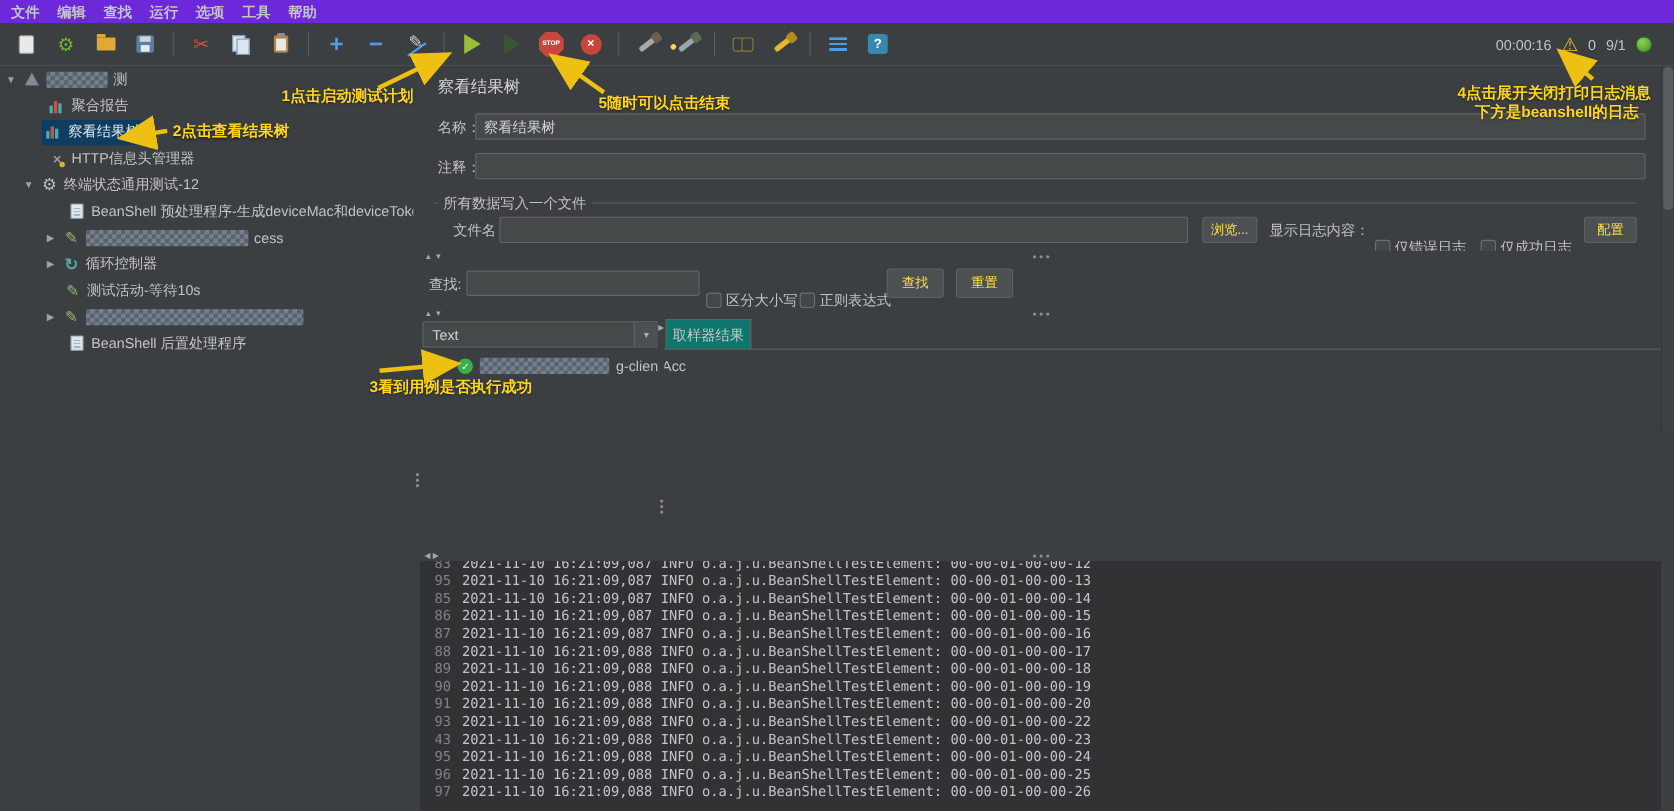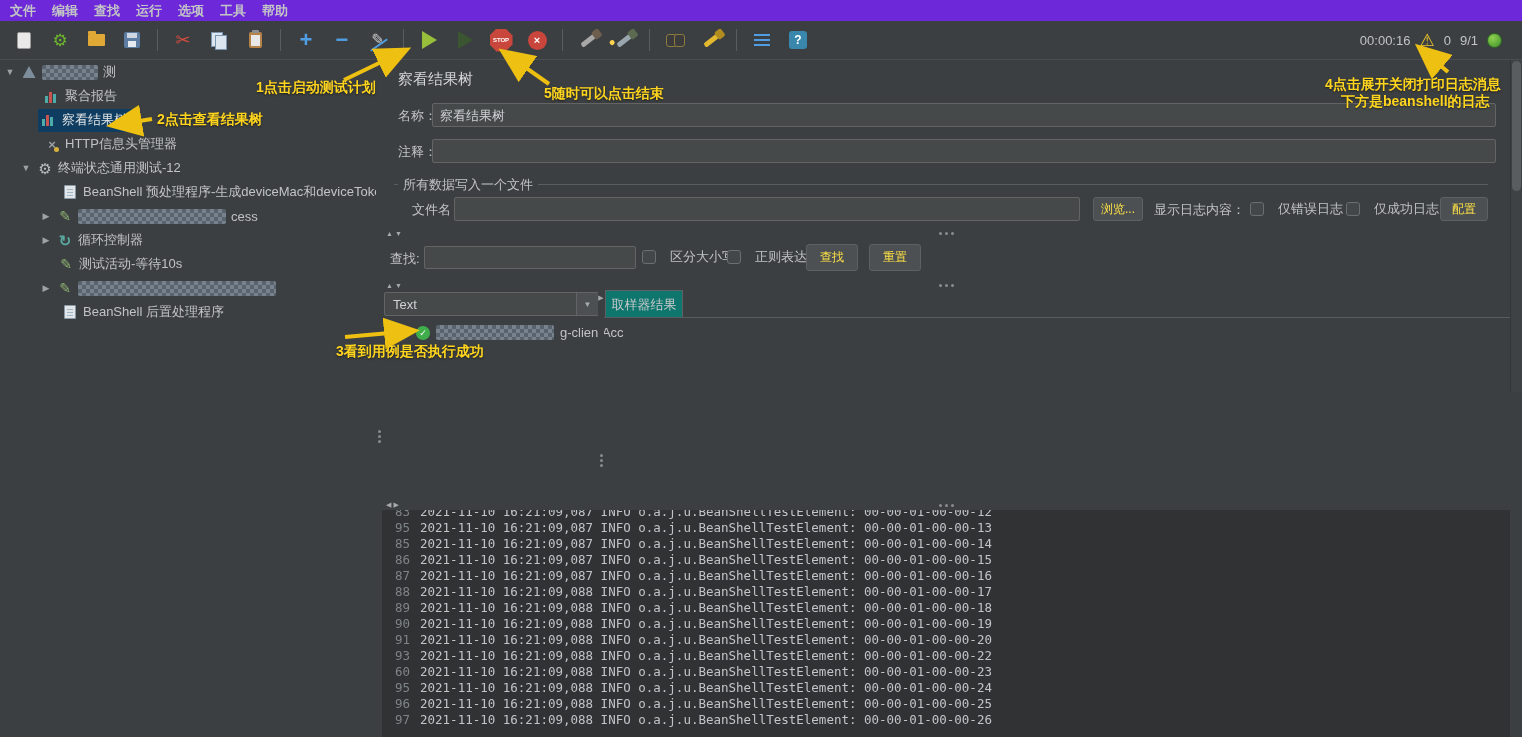--- a/index.html
+++ b/index.html
@@ -84,21 +84,21 @@
   .split-arrows{position:absolute;left:4px;top:0;height:100%;display:flex;align-items:center;gap:2px;font-size:7px;color:#a5a9ac;}
   .dots{display:flex;gap:3px;}
   .dots i{width:3px;height:3px;background:#8a8d8f;border-radius:50%;}
 
   
   .main{position:absolute;left:382px;top:60px;width:1128px;height:677px;background:#3c3f41;}
   .main-title{position:absolute;left:16px;top:10px;font-size:15px;color:#d4d6d8;}
   .lbl{position:absolute;color:#c1c3c5;}
   .fld{position:absolute;background:#45494a;border:1px solid #646464;border-radius:2px;color:#d0d2d4;padding:3px 7px;white-space:nowrap;overflow:hidden;}
   .btn{position:absolute;background:#4c5052;border:1px solid #5e6162;border-radius:3px;color:#fde047;display:flex;align-items:center;justify-content:center;font-size:12px;cursor:default;}
-  .cb{position:absolute;display:flex;align-items:center;gap:14px;color:#c1c3c5;}
+  .cb{position:absolute;display:flex;align-items:center;gap:4px;color:#c1c3c5;margin-top:16px;}
   .cb .box{width:14px;height:14px;background:#43474a;border:1px solid #6b6f72;border-radius:3px;flex:0 0 auto;}
   .group-line{position:absolute;left:12px;top:124px;width:1094px;border-top:1px solid #5a5d5f;}
   .group-title{position:absolute;left:16px;top:116px;background:#3c3f41;padding:0 5px;z-index:1;color:#c1c3c5;}
   .combo{position:absolute;background:#45494a;border:1px solid #646464;border-radius:2px;display:flex;align-items:center;color:#d0d2d4;}
   .combo .val{flex:1;padding:0 8px;}
   .combo .arrow-btn{width:22px;align-self:stretch;border-left:1px solid #646464;display:flex;align-items:center;justify-content:center;font-size:8px;color:#a9adb0;background:#4c5052;}
   .tab{position:absolute;background:#0f766e;border:1px solid #5e6162;border-bottom:none;color:#c6c8ca;display:flex;align-items:center;justify-content:center;}
   .tabbar-line{position:absolute;border-bottom:1px solid #5a5d5f;}
   .result-row{position:absolute;display:flex;align-items:center;gap:6px;}
   .i-shield{width:14px;height:14px;background:#3fae4a;border-radius:50%;color:#fff;font-size:9px;display:flex;align-items:center;justify-content:center;flex:0 0 auto;}
@@ -404,21 +404,21 @@
       <div class="log-line"><span class="ln">83</span><span class="lt">2021-11-10 16:21:09,087 INFO o.a.j.u.BeanShellTestElement: 00-00-01-00-00-12</span></div>
       <div class="log-line"><span class="ln">95</span><span class="lt">2021-11-10 16:21:09,087 INFO o.a.j.u.BeanShellTestElement: 00-00-01-00-00-13</span></div>
       <div class="log-line"><span class="ln">85</span><span class="lt">2021-11-10 16:21:09,087 INFO o.a.j.u.BeanShellTestElement: 00-00-01-00-00-14</span></div>
       <div class="log-line"><span class="ln">86</span><span class="lt">2021-11-10 16:21:09,087 INFO o.a.j.u.BeanShellTestElement: 00-00-01-00-00-15</span></div>
       <div class="log-line"><span class="ln">87</span><span class="lt">2021-11-10 16:21:09,087 INFO o.a.j.u.BeanShellTestElement: 00-00-01-00-00-16</span></div>
       <div class="log-line"><span class="ln">88</span><span class="lt">2021-11-10 16:21:09,088 INFO o.a.j.u.BeanShellTestElement: 00-00-01-00-00-17</span></div>
       <div class="log-line"><span class="ln">89</span><span class="lt">2021-11-10 16:21:09,088 INFO o.a.j.u.BeanShellTestElement: 00-00-01-00-00-18</span></div>
       <div class="log-line"><span class="ln">90</span><span class="lt">2021-11-10 16:21:09,088 INFO o.a.j.u.BeanShellTestElement: 00-00-01-00-00-19</span></div>
       <div class="log-line"><span class="ln">91</span><span class="lt">2021-11-10 16:21:09,088 INFO o.a.j.u.BeanShellTestElement: 00-00-01-00-00-20</span></div>
       <div class="log-line"><span class="ln">93</span><span class="lt">2021-11-10 16:21:09,088 INFO o.a.j.u.BeanShellTestElement: 00-00-01-00-00-22</span></div>
-      <div class="log-line"><span class="ln">60</span><span class="lt">2021-11-10 16:21:09,088 INFO o.a.j.u.BeanShellTestElement: 00-00-01-00-00-23</span></div>
+      <div class="log-line"><span class="ln">43</span><span class="lt">2021-11-10 16:21:09,088 INFO o.a.j.u.BeanShellTestElement: 00-00-01-00-00-23</span></div>
       <div class="log-line"><span class="ln">95</span><span class="lt">2021-11-10 16:21:09,088 INFO o.a.j.u.BeanShellTestElement: 00-00-01-00-00-24</span></div>
       <div class="log-line"><span class="ln">96</span><span class="lt">2021-11-10 16:21:09,088 INFO o.a.j.u.BeanShellTestElement: 00-00-01-00-00-25</span></div>
       <div class="log-line"><span class="ln">97</span><span class="lt">2021-11-10 16:21:09,088 INFO o.a.j.u.BeanShellTestElement: 00-00-01-00-00-26</span></div>
     </div>
   </div>
 </div>
 
 <div class="scrollbar">
   <div class="thumb"></div>
 </div>

